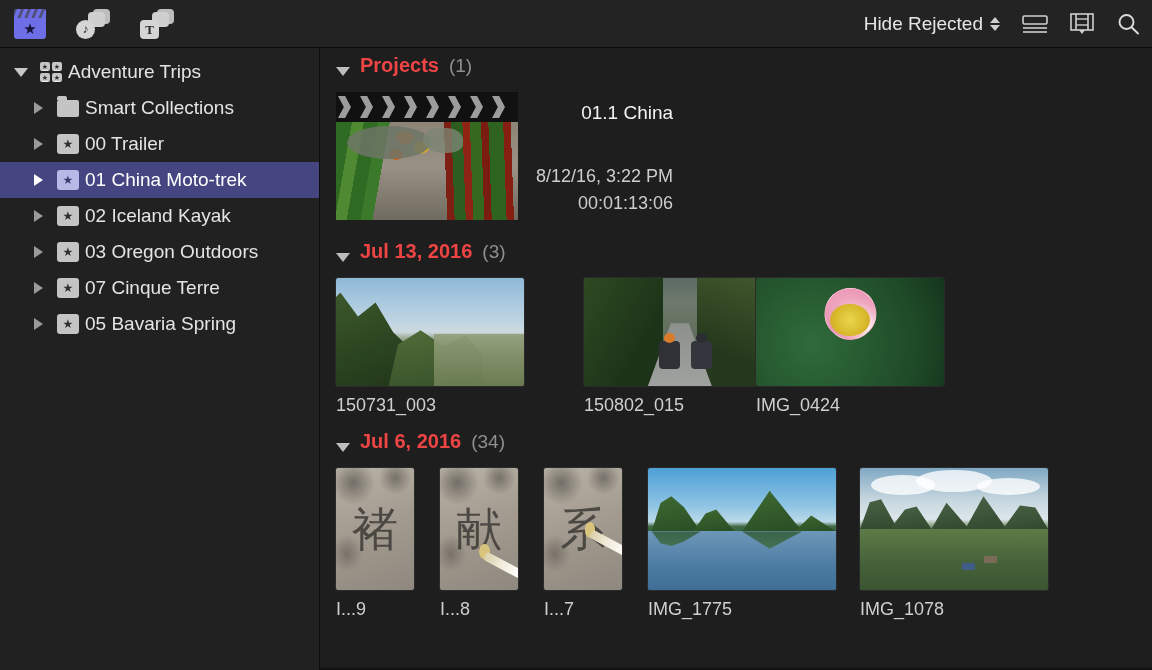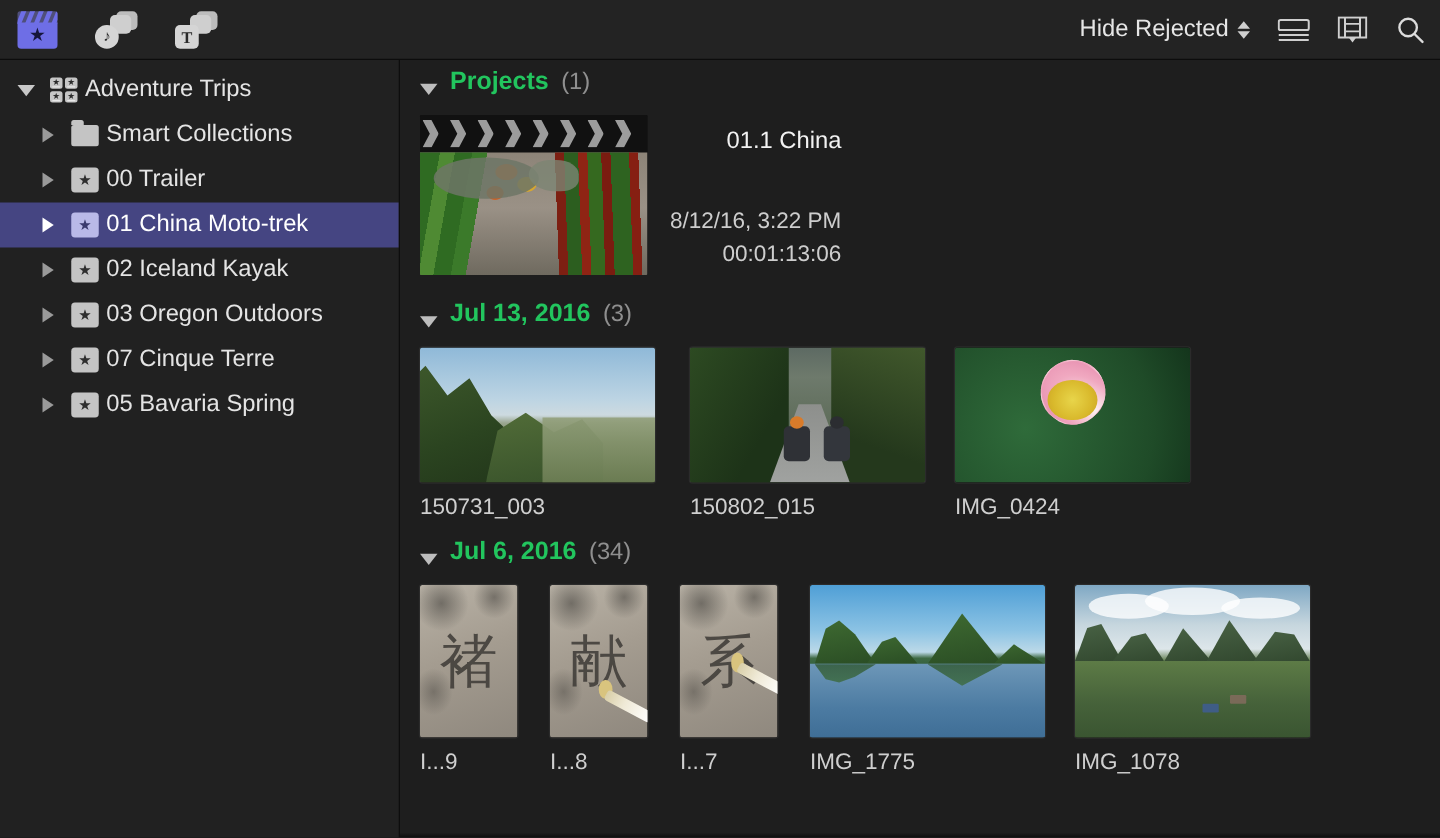--- a/index.html
+++ b/index.html
@@ -171,21 +171,21 @@
   }
   .grp-head {
     display: flex; align-items: baseline; gap: 10px;
     height: 40px; padding-top: 6px; box-sizing: border-box;
   }
   .grp-tri {
     width: 0; height: 0; align-self: center;
     border-left: 7px solid transparent; border-right: 7px solid transparent;
     border-top: 9px solid #bdbdbd;
   }
-  .grp-title { font-size: 20px; font-weight: bold; color: #22c55e; }
+  .grp-title { font-size: 20px; font-weight: bold; color: #ef4444; }
   .grp-count { font-size: 19px; color: #8f8f8f; }
 
   
   .proj { display: flex; gap: 18px; margin-top: 4px; }
   .proj-thumb {
     width: 182px; height: 128px; position: relative; overflow: hidden;
     background: #111; border-radius: 1px;
   }
   .sprocket {
     position: absolute; left: 0; top: 0; width: 100%; height: 30px;
@@ -553,31 +553,31 @@
         </div>
       </div>
 
       <div class="grp-head" style="margin-top:14px">
         <span class="grp-tri"></span>
         <span class="grp-title">Jul 13, 2016</span>
         <span class="grp-count">(3)</span>
       </div>
 
       <div class="clip-row">
-        <div class="clip" style="width:216px">
+        <div class="clip" style="width:248px">
           <div class="clip-thumb t-mtn" style="width:188px;height:108px">
             <span class="sc"></span>
               <span class="peakL"></span>
               <span class="ridge"></span>
               <span class="valley"></span>
           </div>
           <div class="clip-name">150731_003</div>
         </div>
 
-        <div class="clip" style="width:212px">
+        <div class="clip" style="width:172px">
           <div class="clip-thumb t-road" style="width:188px;height:108px">
             <span class="sc"></span>
               <span class="tree-l"></span>
               <span class="tree-r"></span>
               <span class="road"></span>
             <span class="rider1"></span>
               <span class="rider2"></span>
               <span class="helm1"></span>
               <span class="helm2"></span>
           </div>

